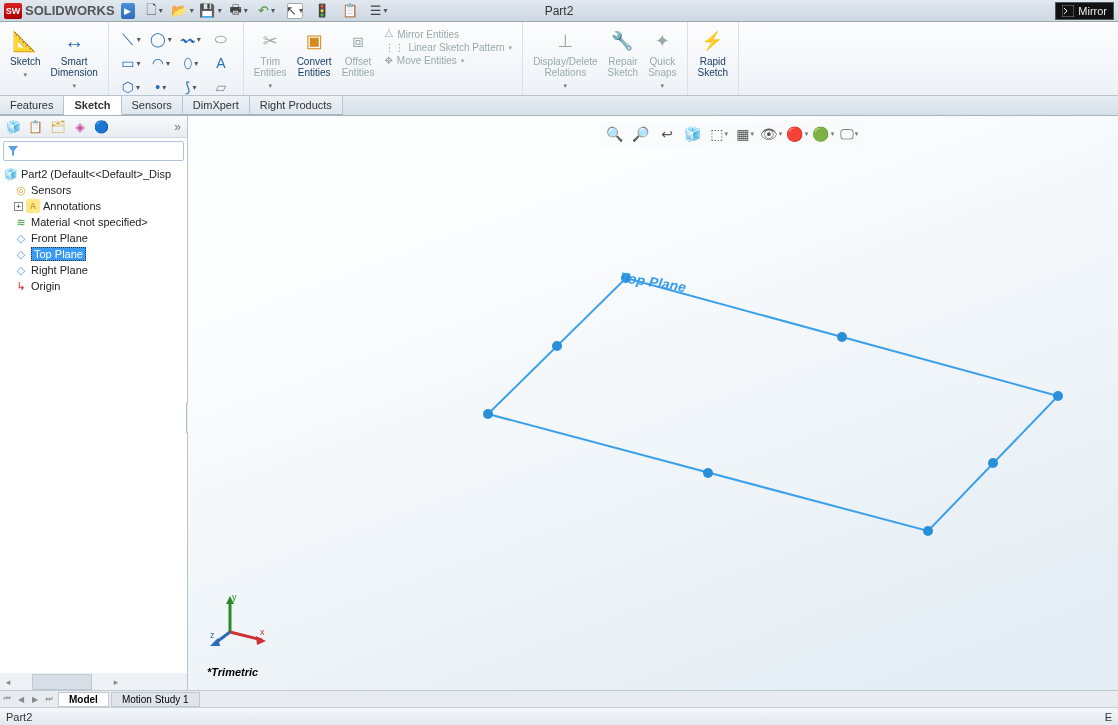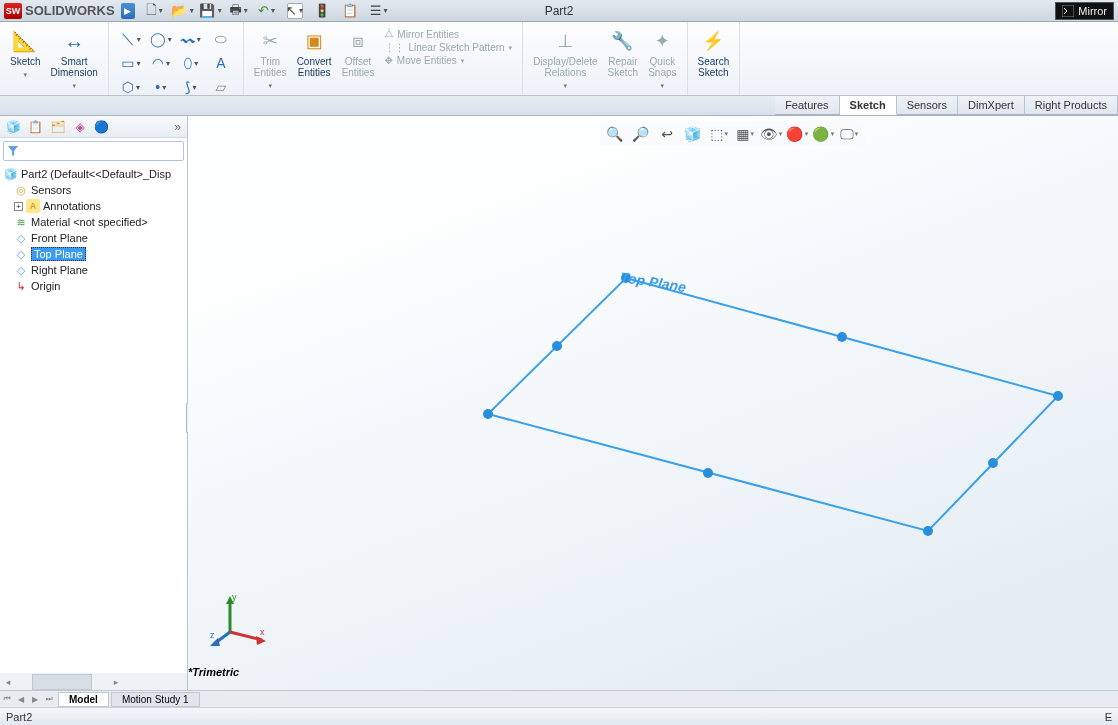--- a/index.html
+++ b/index.html
@@ -28,21 +28,21 @@
 .rbtn-v .ic.small { font-size:18px; }
 .rbtn-v .dropmark::after{content:"▾";font-size:7px;color:#777;display:block;}
 .toolgrid { display:grid; grid-template-columns:repeat(4,28px); grid-auto-rows:22px; gap:2px; padding:2px; }
 .toolgrid .tb { display:flex; align-items:center; justify-content:center; font-size:14px; color:#2a5; }
 .toolgrid .tb.blue{color:#2a6db8;}
 .toolgrid .tb.gray{color:#888;}
 .rlist { display:flex; flex-direction:column; gap:2px; padding:2px 4px; }
 .rlist .ritem { display:flex; align-items:center; gap:4px; color:#9aa; font-size:10px; }
 
 
-.doc-tabs { height:20px; background:linear-gradient(#e6edf3,#d7e0e9); display:flex; border-bottom:1px solid #a8b4c0;justify-content:flex-end; }
+.doc-tabs { height:20px; background:linear-gradient(#e6edf3,#d7e0e9); display:flex; border-bottom:1px solid #a8b4c0; }
 .doc-tab { padding:3px 10px; font-size:11px; color:#333; border-right:1px solid #b8c4d0; border-bottom:1px solid #a8b4c0; background:linear-gradient(#eef2f6,#dfe6ee); }
 .doc-tab.active { background:#fff; border-bottom:1px solid #fff; font-weight:bold; }
 
 
 .main { display:flex; height:calc(725px - 22px - 74px - 20px - 17px - 18px); position:relative; }
 .sidebar { width:188px; background:#fff; border-right:1px solid #b8c4d0; display:flex; flex-direction:column; }
 .side-toolbar { height:22px; background:linear-gradient(#f8f9fb,#e8edf3); display:flex; align-items:center; gap:6px; padding:0 6px; border-bottom:1px solid #d0d8e0; }
 .side-toolbar .sbtn{width:16px;height:16px;display:flex;align-items:center;justify-content:center;font-size:12px;}
 .side-toolbar .expand{margin-left:auto;color:#777;font-size:12px;}
 .filter-bar{height:20px;border:1px solid #b0c4de;margin:3px;display:flex;align-items:center;padding:0 3px;border-radius:2px;}
@@ -60,21 +60,21 @@
 .collapse-grip{position:absolute;left:186px;top:50%;width:10px;height:30px;background:#e8edf3;border:1px solid #b0bcc8;border-radius:0 4px 4px 0;display:flex;align-items:center;justify-content:center;font-size:8px;color:#888;}
 
 
 .viewport { flex:1; background:linear-gradient(160deg,#fdfefe 20%,#e4edf4 90%); position:relative; }
 .view-toolbar { position:absolute; top:6px; left:50%; transform:translateX(-20%); display:flex; gap:8px; align-items:center; background:rgba(245,248,252,0.5); padding:3px 6px; }
 .view-toolbar .vbtn{width:18px;height:18px;display:flex;align-items:center;justify-content:center;font-size:14px;color:#555;}
 .view-toolbar .vbtn.d::after{content:"▾";font-size:7px;color:#777;margin-left:1px;}
 .plane-svg{position:absolute;left:0;top:0;width:100%;height:100%;pointer-events:none;}
 .plane-label{position:absolute;left:432px;top:158px;color:#3a9be8;font-weight:bold;font-size:14px;font-style:italic;transform:rotate(9deg);}
 .triad{position:absolute;left:20px;bottom:40px;}
-.trimetric{position:absolute;left:0;bottom:12px;font-weight:bold;font-style:italic;font-size:11px;}
+.trimetric{position:absolute;left:19px;bottom:12px;font-weight:bold;font-style:italic;font-size:11px;}
 
 
 .bottom-tabs { height:17px; background:#e8ecf1; display:flex; align-items:center; border-top:1px solid #c0c8d0; font-size:10px; }
 .bottom-tabs .navbtn{width:14px;text-align:center;color:#888;font-size:8px;}
 .bottom-tabs .btab{padding:1px 10px;border:1px solid #c0c8d0;background:#fff;margin-left:2px;}
 .bottom-tabs .btab.inactive{background:#e0e5eb;}
 
 
 .statusbar { height:18px; background:linear-gradient(#f4f7fa,#e2e8ef); display:flex; align-items:center; padding:0 6px; font-size:11px; color:#333; border-top:1px solid #c8d0d8; }
 .statusbar .r{margin-left:auto;}
@@ -188,21 +188,21 @@
     <div class="rbtn-v disabled">
       <div class="ic small">✦</div>
       <span style="white-space:pre-line">Quick
 Snaps</span>
       <span class="dropmark"></span>
     </div>
   </div>
   <div class="rgroup">
     <div class="rbtn-v">
       <div class="ic small" style="color:#d6a12a">⚡</div>
-      <span style="white-space:pre-line">Search
+      <span style="white-space:pre-line">Rapid
 Sketch</span>
     </div>
   </div>
 </div>
 
 <div class="doc-tabs">
   <div class="doc-tab">Features</div>
   <div class="doc-tab active">Sketch</div>
   <div class="doc-tab">Sensors</div>
   <div class="doc-tab">DimXpert</div>

